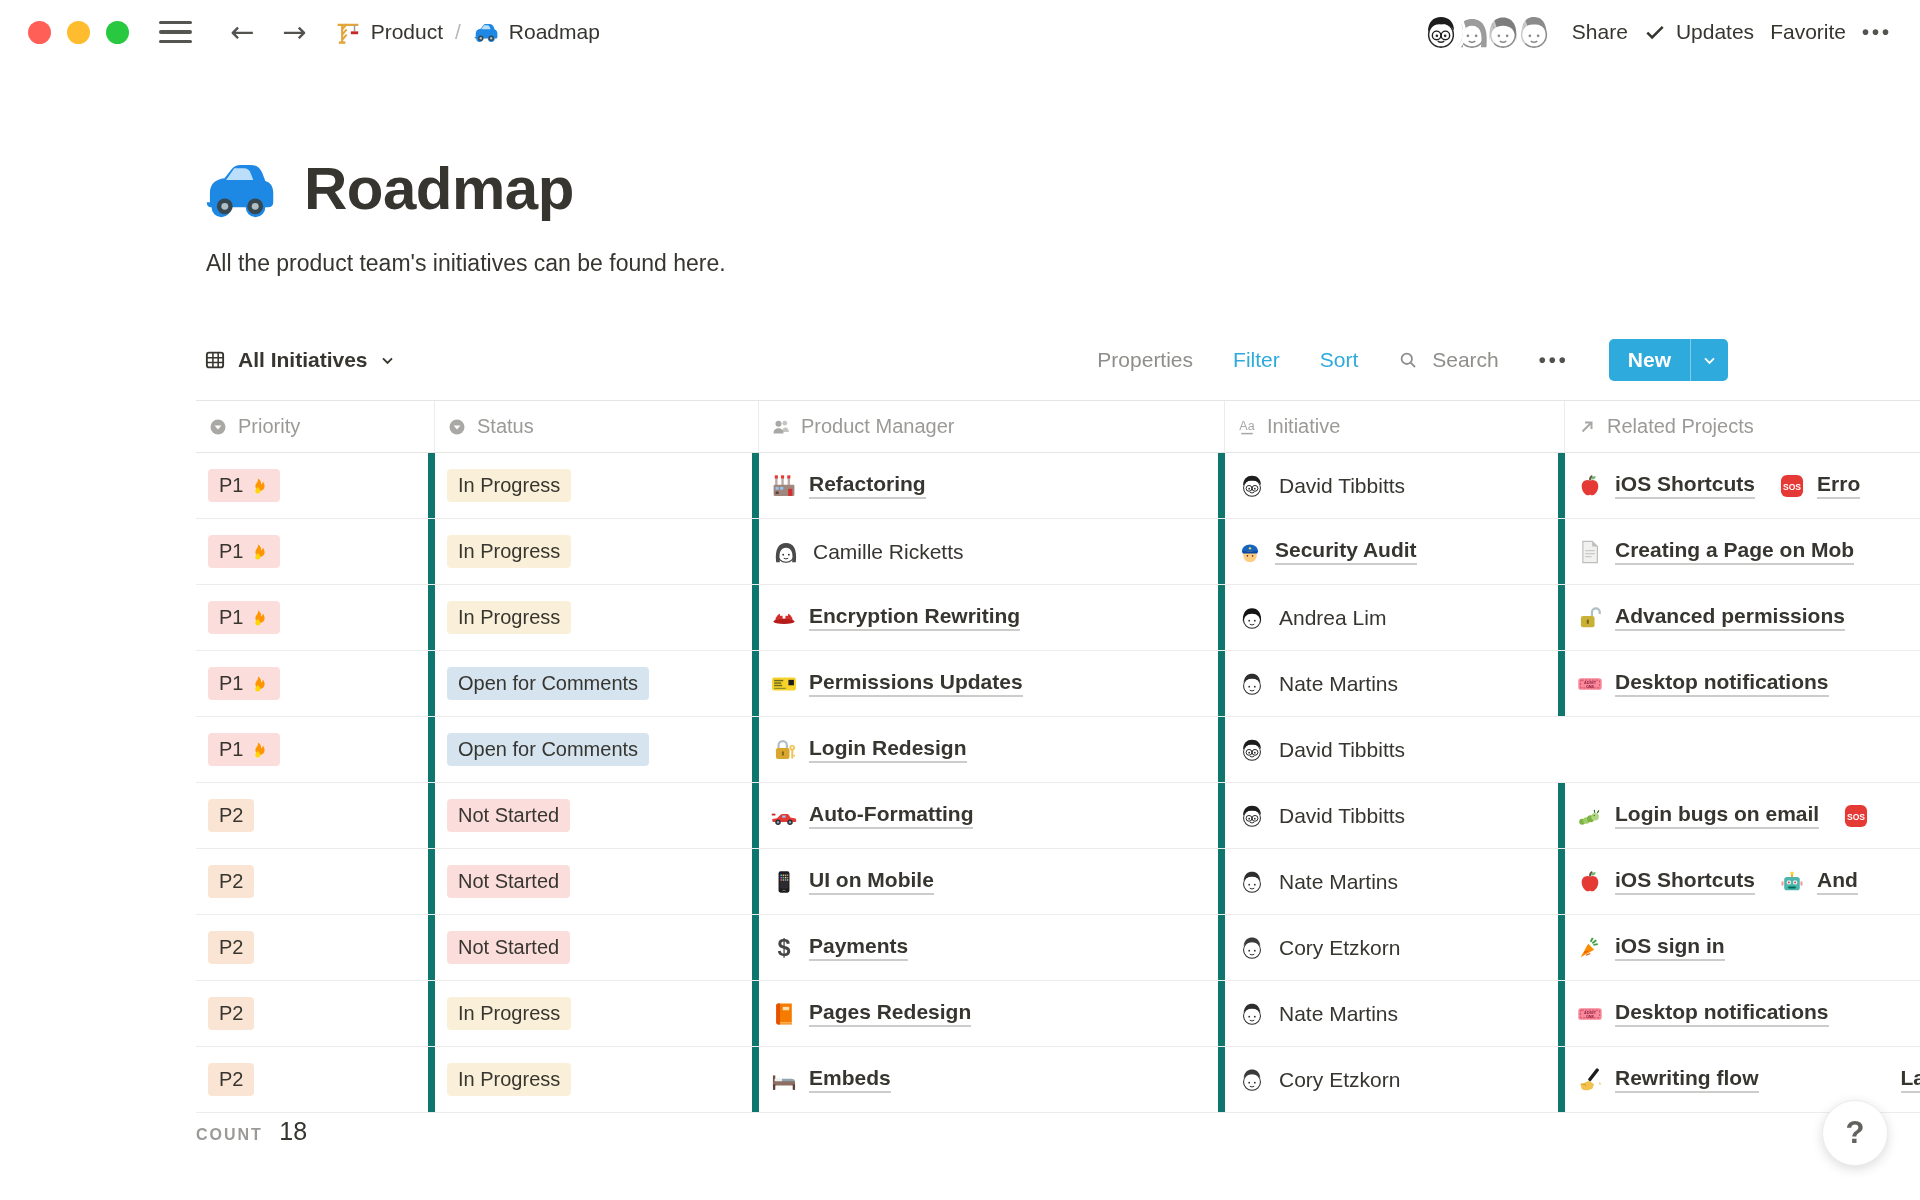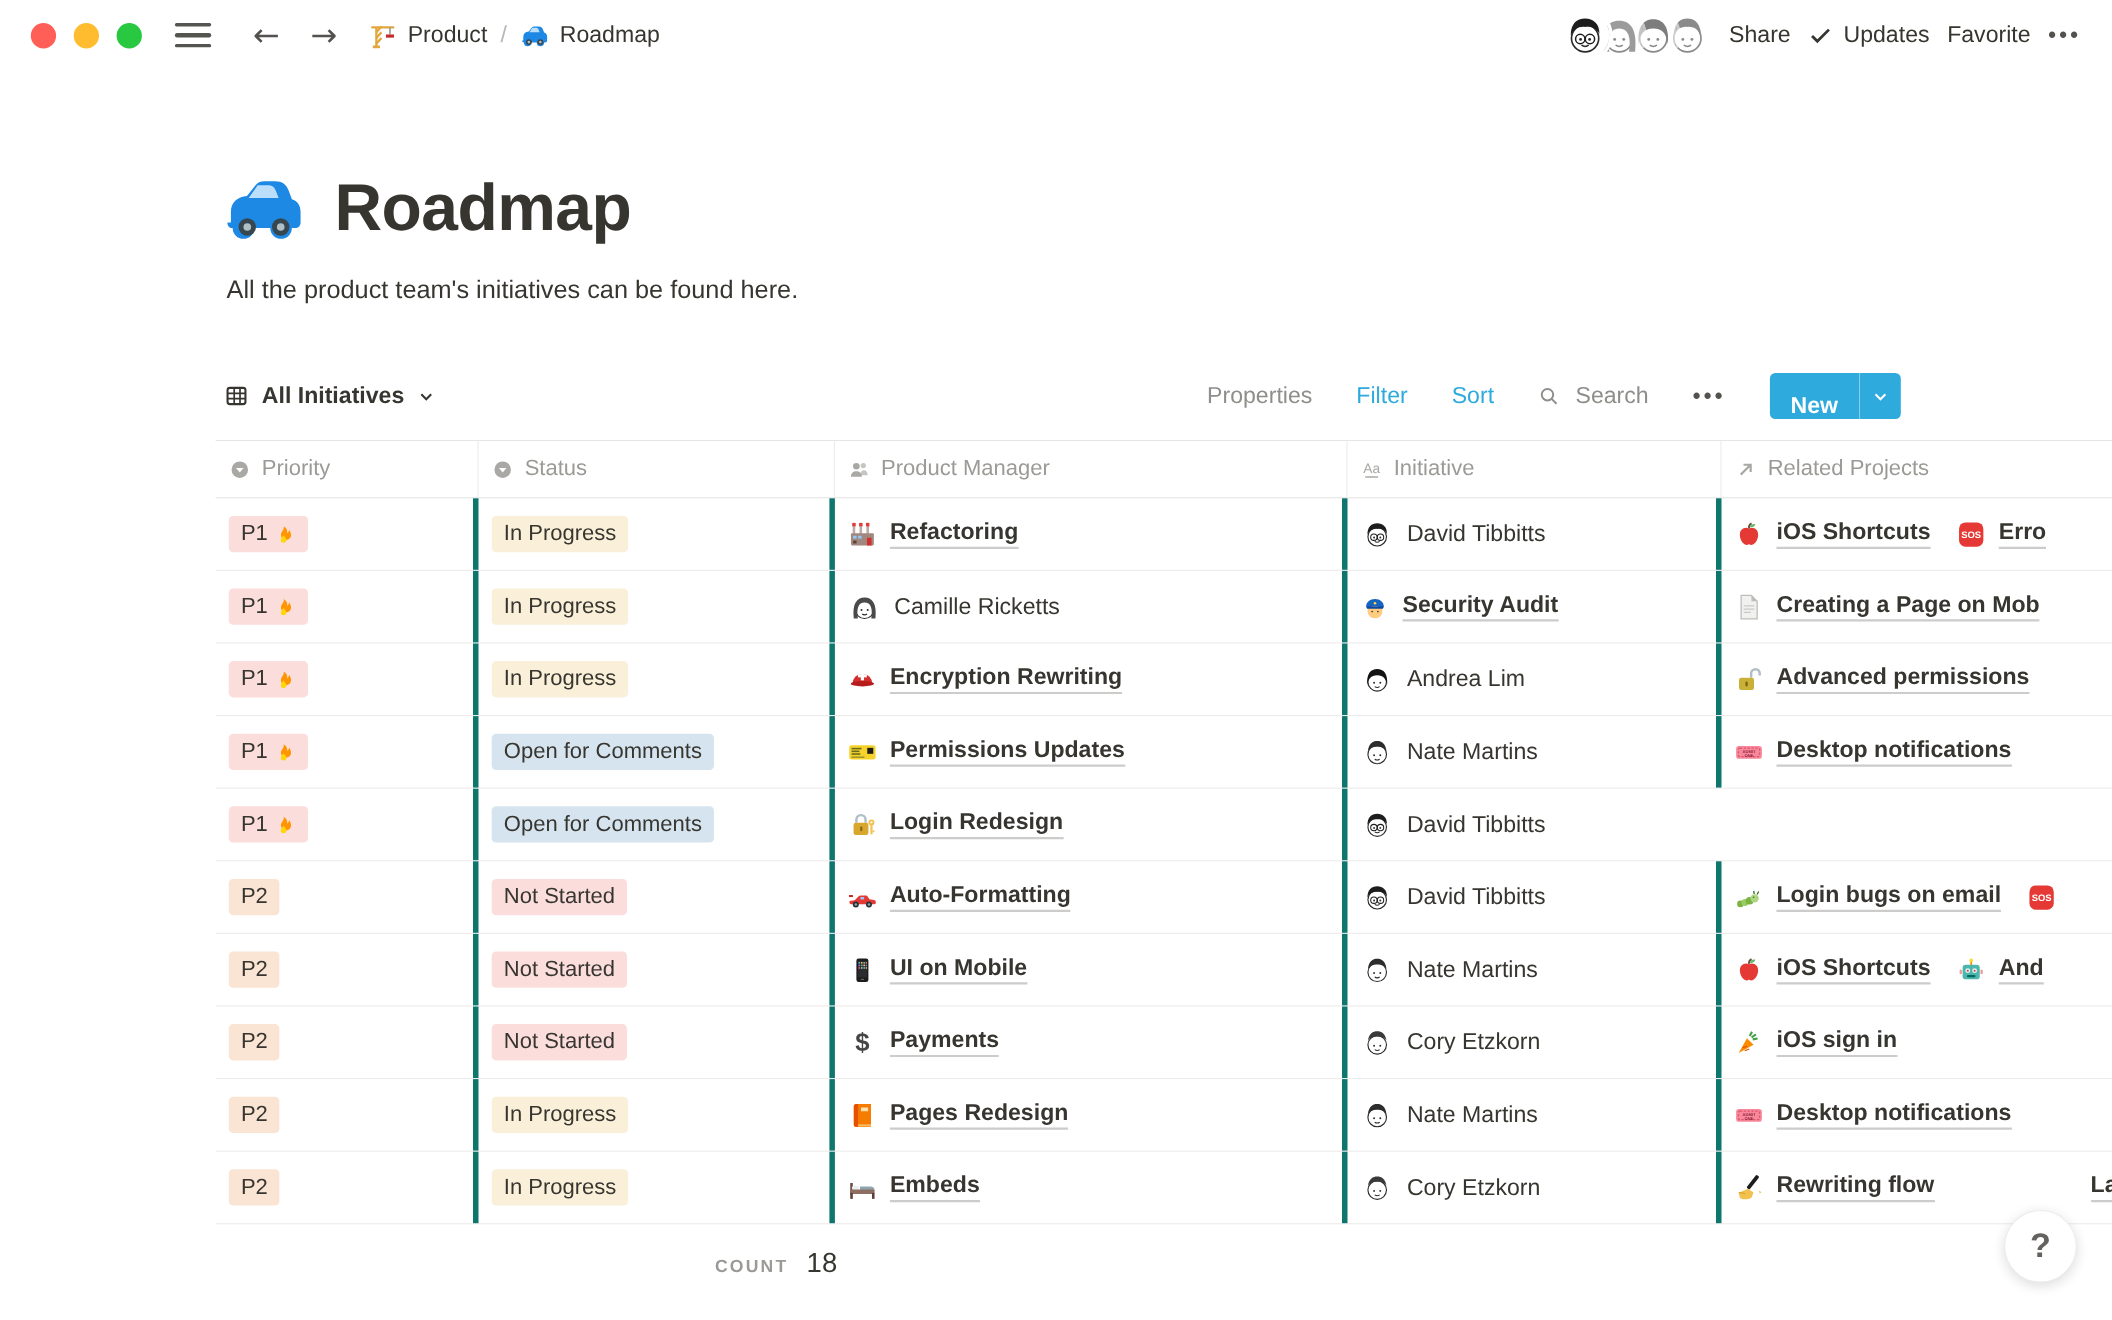--- a/index.html
+++ b/index.html
@@ -41,44 +41,44 @@
   .ttl{font-size:60px;font-weight:800;letter-spacing:-.5px;color:#37352F}
   .page-desc{margin-top:24px;padding-left:10px;font-size:23px;color:#37352F}
 
   
   .viewbar{display:flex;align-items:center;margin-top:62px;width:1532px;padding-left:8px}
   .viewbar-left{display:flex;align-items:center;gap:12px;font-size:21px;font-weight:700;cursor:pointer}
   .chev-dark{color:#37352F}
   .viewbar-right{margin-left:auto;display:flex;align-items:center;gap:40px;font-size:21px;color:#8F8E8B}
   .link-blue{color:#2EAADC;cursor:pointer}
   .search{display:inline-flex;align-items:center;gap:14px;cursor:pointer}
-  .new-btn{display:flex;align-items:flex-end;background:#2EAADC;color:#fff;border-radius:5px;height:42px;
+  .new-btn{display:flex;align-items:center;background:#2EAADC;color:#fff;border-radius:5px;height:42px;
     font-size:21px;font-weight:600;overflow:hidden;cursor:pointer}
   .new-btn .lbl{padding:0 19px}
   .new-btn .chev{width:38px;height:100%;display:flex;align-items:center;justify-content:center;
     border-left:1px solid rgba(255,255,255,.4);color:#fff}
 
   
   .tablewrap{margin-top:19px;width:1724px}
   .thead,.trow{display:grid;grid-template-columns:239px 324px 466px 340px 355px}
   .thead{height:53px;border-top:1px solid #E6E5E3;border-bottom:1px solid #E6E5E3;color:#9B9A97;font-size:20px}
   .th{display:flex;align-items:center;gap:10px;padding:0 12px;border-right:1px solid #EDECEA;cursor:pointer}
   .th:last-child{border-right:none}
   .trow{height:66px;border-bottom:1px solid #EDECEA;font-size:21px}
-  .td{display:flex;align-items:center;padding:0 12px;border-right:5px solid #0f766e;overflow:hidden;white-space:nowrap}
+  .td{display:flex;align-items:center;padding:0 12px;border-right:7px solid #0f766e;overflow:hidden;white-space:nowrap}
   .td:last-child{border-right:none}
   .tag{display:inline-flex;align-items:center;padding:4px 11px;border-radius:4px;font-size:20px;color:#37352F;line-height:1.25}
   .tag.red{background:#FBDEDC}.tag.orange{background:#FAE5D4}.tag.yellow{background:#FAF0D9}.tag.blue{background:#D5E4EF}
   .init-link,.rel-link{font-weight:600;color:#37352F;border-bottom:2px solid rgba(55,53,47,.25);
     padding-bottom:1px;cursor:pointer}
   .rel-item{display:inline-flex;align-items:center;margin-right:24px;cursor:pointer}
   .rel-item:last-child{margin-right:0}
   .rel-offset{margin-left:118px}
   .pm-name{color:#37352F}
-  .count-row{width:1029px;margin-top:21px;text-align:center;padding-right:10px;cursor:pointer}
+  .count-row{width:1029px;margin-top:4px;text-align:left;padding-right:10px;cursor:pointer}
   .count-label{font-size:16px;letter-spacing:2px;color:#9B9A97;font-weight:600}
   .count-val{font-size:25px;margin-left:12px;color:#37352F}
 
   .help-btn{position:absolute;left:1822px;top:1100px;width:66px;height:66px;border-radius:50%;background:#fff;
     border:1px solid #ECECEA;box-shadow:0 3px 12px rgba(0,0,0,.14);display:flex;align-items:center;
     justify-content:center;font-size:31px;font-weight:600;color:#64625E;z-index:5;cursor:pointer}
 </style>
 </head>
 <body>
 

